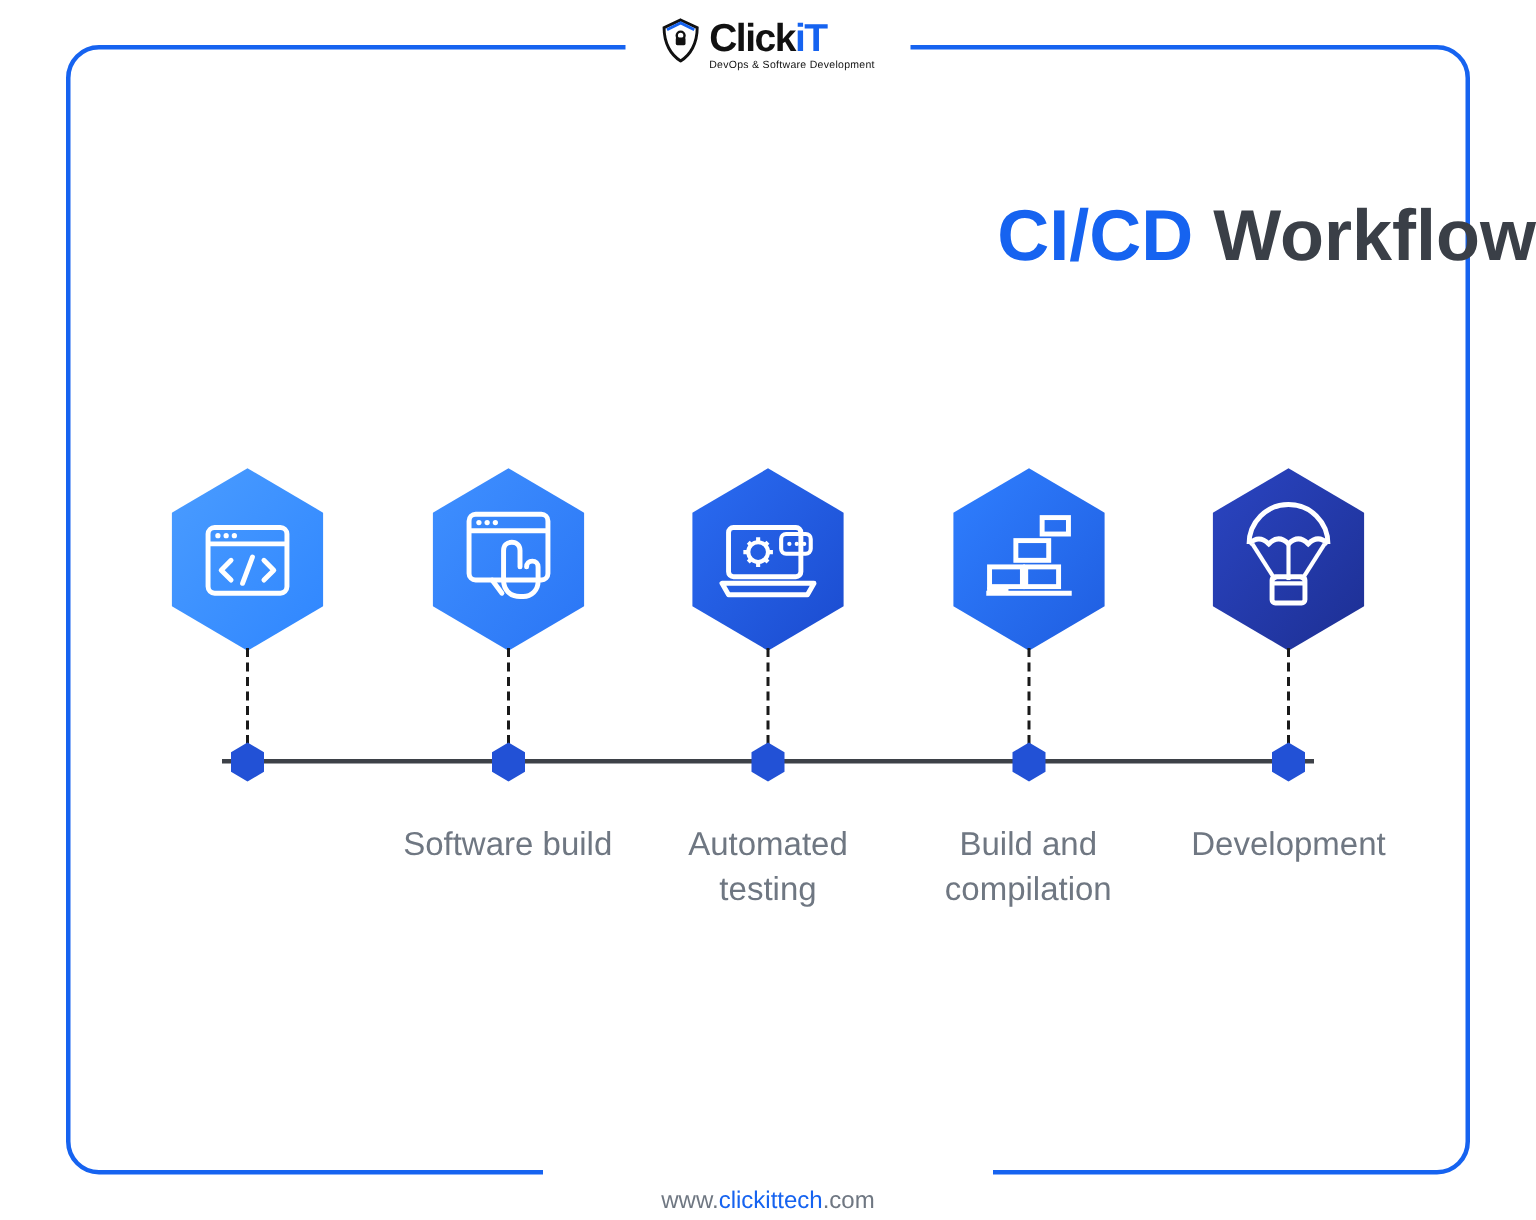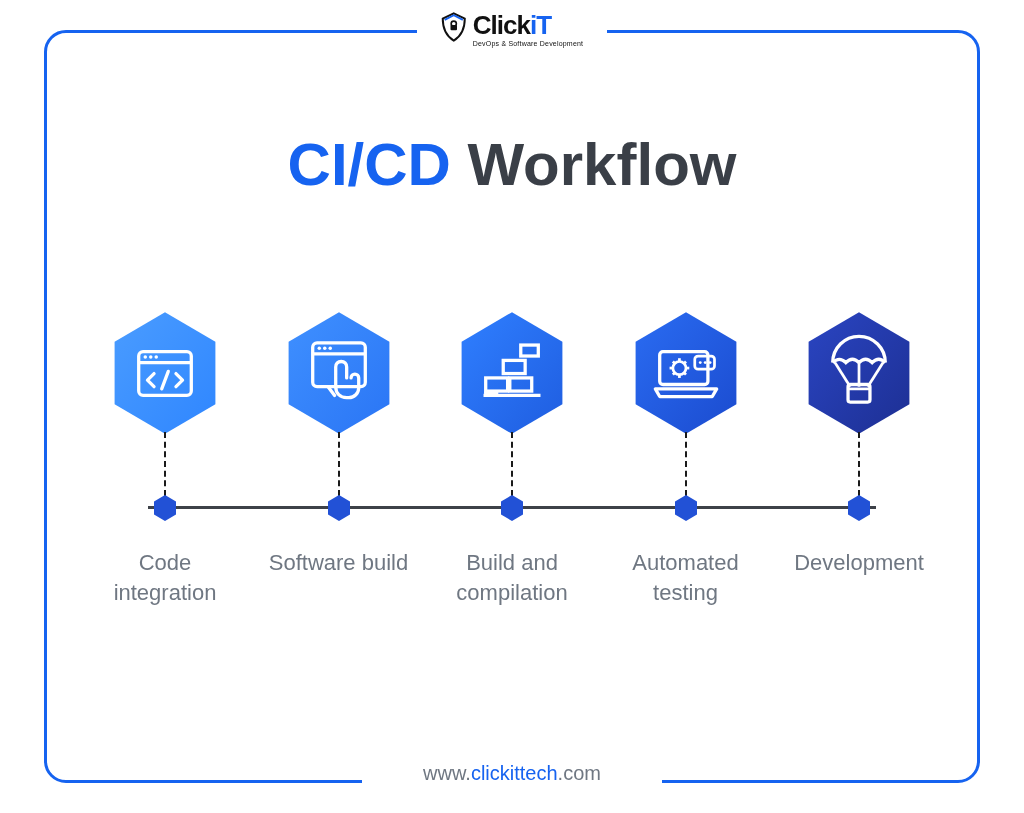--- a/index.html
+++ b/index.html
@@ -22,35 +22,35 @@
   .frame-mask-top{top:18px;width:190px;height:40px;}
   .frame-mask-bottom{bottom:18px;width:300px;height:30px;}
   
   .logo{position:absolute;top:12px;left:50%;transform:translateX(-50%);display:flex;align-items:flex-start;gap:6px;}
   .logo-mark{width:26px;height:30px;}
   .logo-text{display:flex;flex-direction:column;line-height:1;}
   .logo-text .brand{font-weight:800;font-size:26px;color:#111;letter-spacing:-1px;}
   .logo-text .brand .accent{color:var(--blue);}
   .logo-text .tag{font-size:7px;color:#111;letter-spacing:0.2px;margin-top:2px;}
   
-  .title{position:absolute;top:130px;left:0;right:0;text-align:center;font-size:60px;font-weight:700;color:#3a3f47;}
+  .title{position:absolute;top:130px;left:0;right:0;text-align:right;font-size:48px;font-weight:700;color:#3a3f47;}
   .title .cicd{color:var(--blue);font-weight:800;}
   
   .row{position:absolute;left:90px;right:90px;top:310px;display:flex;justify-content:space-between;}
   .step{width:150px;display:flex;flex-direction:column;align-items:center;}
   .hex-big{width:110px;height:126px;display:flex;align-items:center;justify-content:center;}
   .hex-big svg{width:110px;height:126px;}
   .dash{height:64px;border-left:2px dashed #1a1a1a;margin-top:-4px;}
   .hex-small{width:24px;height:28px;margin-top:-2px;}
   .hex-small svg{width:24px;height:28px;display:block;}
   .label{margin-top:26px;text-align:center;font-size:22px;color:var(--grey);line-height:1.35;}
   
   .timeline{position:absolute;left:148px;right:148px;top:506px;height:3px;background:var(--line);}
   
-  .url{position:absolute;bottom:28px;left:0;right:0;text-align:center;font-size:20px;color:var(--grey);}
+  .url{position:absolute;bottom:3px;left:0;right:0;text-align:center;font-size:16px;color:var(--grey);}
   .url .blue{color:var(--blue);}
 </style>
 </head>
 <body>
 
 <div class="canvas">
 
   <div class="frame"></div>
   <div class="frame-mask-top"></div>
   <div class="frame-mask-bottom"></div>
@@ -99,21 +99,20 @@
           <path d="M60 58 L66 64 L60 70" fill="none" stroke="#fff" stroke-width="3" stroke-linecap="round" stroke-linejoin="round"></path>
           <line x1="53" y1="56" x2="47" y2="72" stroke="#fff" stroke-width="3" stroke-linecap="round"></line>
         </svg>
       </span>
       <span class="dash"></span>
       <span class="hex-small">
         <svg viewBox="0 0 24 28">
             <polygon points="12,1 23,7.5 23,20.5 12,27 1,20.5 1,7.5" fill="#2251d6"></polygon>
           </svg>
       </span>
-      <div class="label">Code integration</div>
     </div>
 
     <div class="step">
       <span class="hex-big">
         <svg viewBox="0 0 100 115">
           <defs>
               <linearGradient id="g2" x1="0" y1="0" x2="1" y2="1">
                 <stop offset="0" stop-color="#3f90ff"></stop>
                 <stop offset="1" stop-color="#2a75f5"></stop>
               </linearGradient>
@@ -128,49 +127,20 @@
           <path d="M40 70 l6 8" stroke="#fff" stroke-width="3" stroke-linecap="round"></path>
         </svg>
       </span>
       <span class="dash"></span>
       <span class="hex-small">
         <svg viewBox="0 0 24 28">
             <polygon points="12,1 23,7.5 23,20.5 12,27 1,20.5 1,7.5" fill="#2251d6"></polygon>
           </svg>
       </span>
       <div class="label">Software build</div>
-    </div>
-
-    <div class="step">
-      <span class="hex-big">
-        <svg viewBox="0 0 100 115">
-          <defs>
-              <linearGradient id="g3" x1="0" y1="0" x2="1" y2="1">
-                <stop offset="0" stop-color="#2f7fff"></stop>
-                <stop offset="1" stop-color="#1f5de0"></stop>
-              </linearGradient>
-            </defs>
-          <polygon points="50,2 96,29 96,86 50,113 4,86 4,29" fill="url(#g3)"></polygon>
-          <g fill="none" stroke="#fff" stroke-width="3">
-            <rect x="58" y="32" width="16" height="10"></rect>
-            <rect x="42" y="46" width="20" height="12"></rect>
-            <rect x="26" y="62" width="20" height="12"></rect>
-            <rect x="48" y="62" width="20" height="12"></rect>
-            <rect x="26" y="76" width="10" height="0.1"></rect>
-          </g>
-          <line x1="24" y1="78" x2="76" y2="78" stroke="#fff" stroke-width="3"></line>
-        </svg>
-      </span>
-      <span class="dash"></span>
-      <span class="hex-small">
-        <svg viewBox="0 0 24 28">
-            <polygon points="12,1 23,7.5 23,20.5 12,27 1,20.5 1,7.5" fill="#2251d6"></polygon>
-          </svg>
-      </span>
-      <div class="label">Build and compilation</div>
     </div>
 
     <div class="step">
       <span class="hex-big">
         <svg viewBox="0 0 100 115">
           <defs>
               <linearGradient id="g4" x1="0" y1="0" x2="1" y2="1">
                 <stop offset="0" stop-color="#2a6cf2"></stop>
                 <stop offset="1" stop-color="#1b4bcf"></stop>
               </linearGradient>
@@ -201,20 +171,49 @@
             <polygon points="12,1 23,7.5 23,20.5 12,27 1,20.5 1,7.5" fill="#2251d6"></polygon>
           </svg>
       </span>
       <div class="label">Automated testing</div>
     </div>
 
     <div class="step">
       <span class="hex-big">
         <svg viewBox="0 0 100 115">
           <defs>
+              <linearGradient id="g3" x1="0" y1="0" x2="1" y2="1">
+                <stop offset="0" stop-color="#2f7fff"></stop>
+                <stop offset="1" stop-color="#1f5de0"></stop>
+              </linearGradient>
+            </defs>
+          <polygon points="50,2 96,29 96,86 50,113 4,86 4,29" fill="url(#g3)"></polygon>
+          <g fill="none" stroke="#fff" stroke-width="3">
+            <rect x="58" y="32" width="16" height="10"></rect>
+            <rect x="42" y="46" width="20" height="12"></rect>
+            <rect x="26" y="62" width="20" height="12"></rect>
+            <rect x="48" y="62" width="20" height="12"></rect>
+            <rect x="26" y="76" width="10" height="0.1"></rect>
+          </g>
+          <line x1="24" y1="78" x2="76" y2="78" stroke="#fff" stroke-width="3"></line>
+        </svg>
+      </span>
+      <span class="dash"></span>
+      <span class="hex-small">
+        <svg viewBox="0 0 24 28">
+            <polygon points="12,1 23,7.5 23,20.5 12,27 1,20.5 1,7.5" fill="#2251d6"></polygon>
+          </svg>
+      </span>
+      <div class="label">Build and compilation</div>
+    </div>
+
+    <div class="step">
+      <span class="hex-big">
+        <svg viewBox="0 0 100 115">
+          <defs>
               <linearGradient id="g5" x1="0" y1="0" x2="1" y2="1">
                 <stop offset="0" stop-color="#2a45c2"></stop>
                 <stop offset="1" stop-color="#1d2f93"></stop>
               </linearGradient>
             </defs>
           <polygon points="50,2 96,29 96,86 50,113 4,86 4,29" fill="url(#g5)"></polygon>
           <path d="M26 48 a24 24 0 0 1 48 0" fill="none" stroke="#fff" stroke-width="3"></path>
           <path d="M26 48 q6 -6 12 0 q6 -6 12 0 q6 -6 12 0 q6 -6 12 0" fill="none" stroke="#fff" stroke-width="3"></path>
           <line x1="28" y1="48" x2="42" y2="70" stroke="#fff" stroke-width="2.5"></line>
           <line x1="50" y1="48" x2="50" y2="70" stroke="#fff" stroke-width="2.5"></line>

